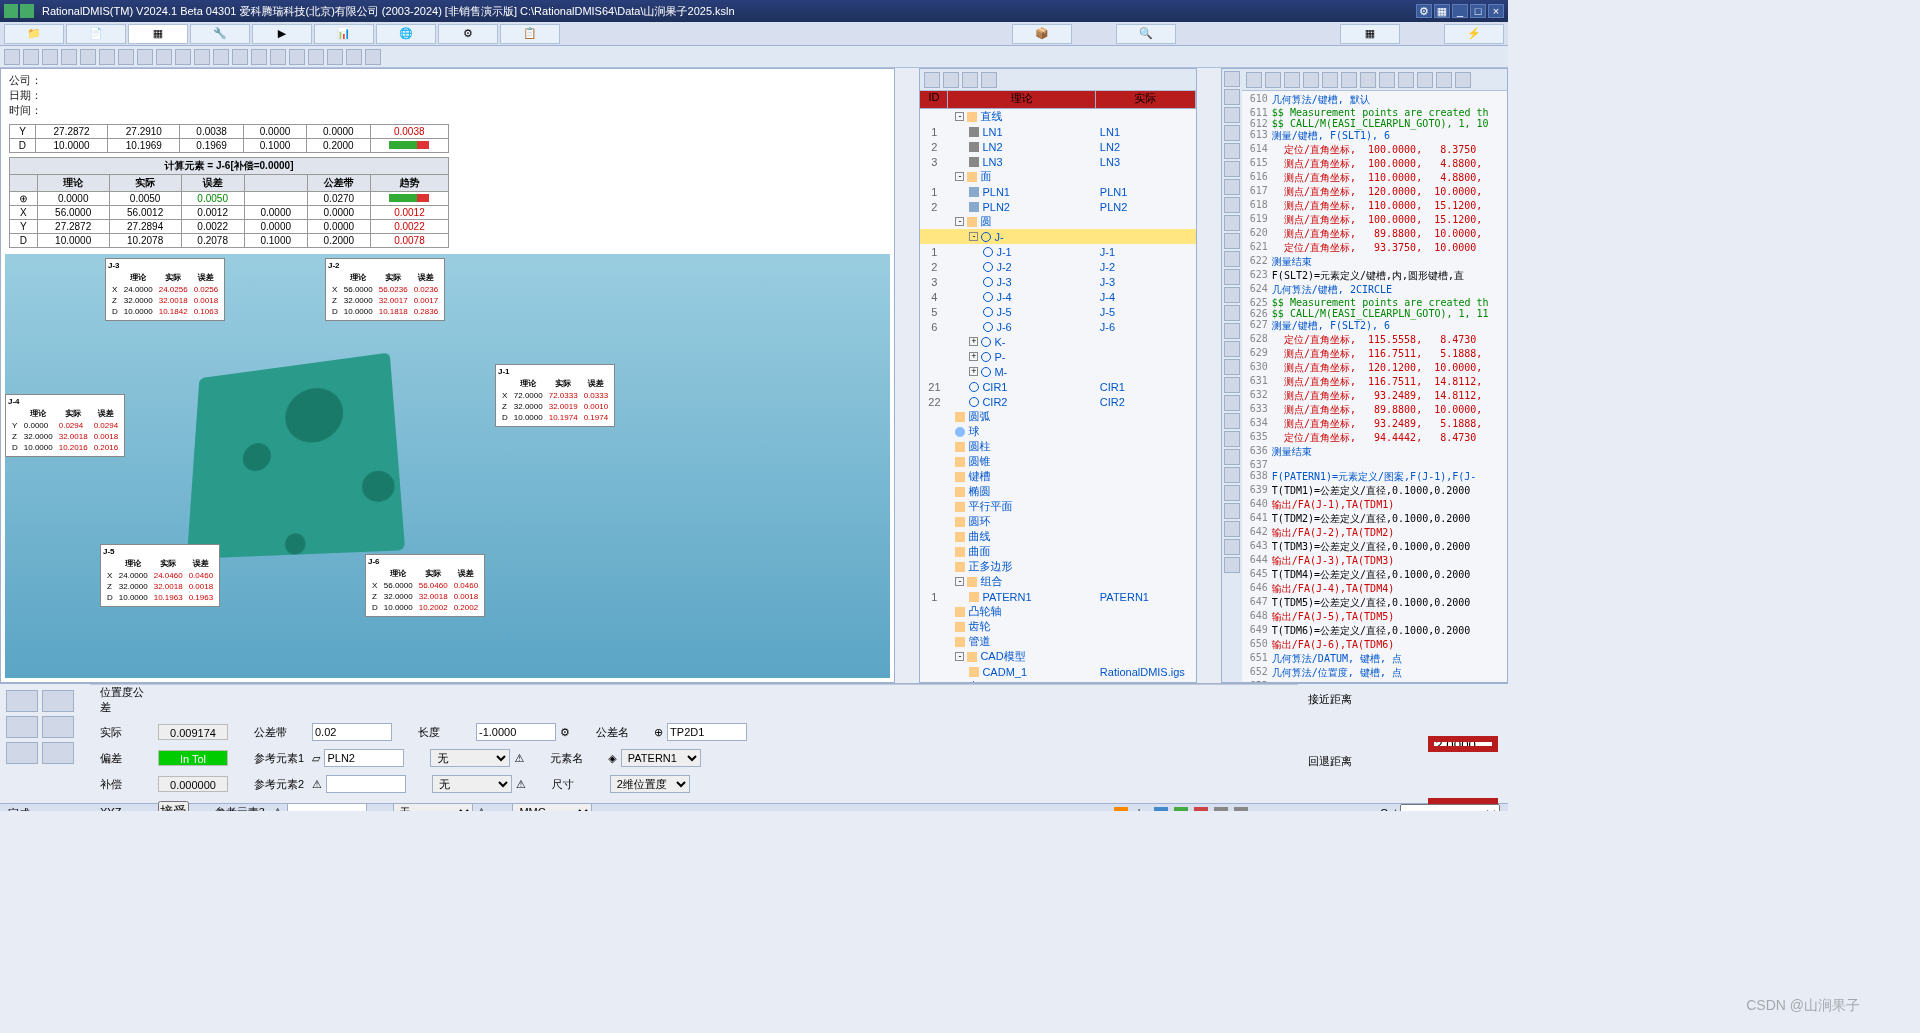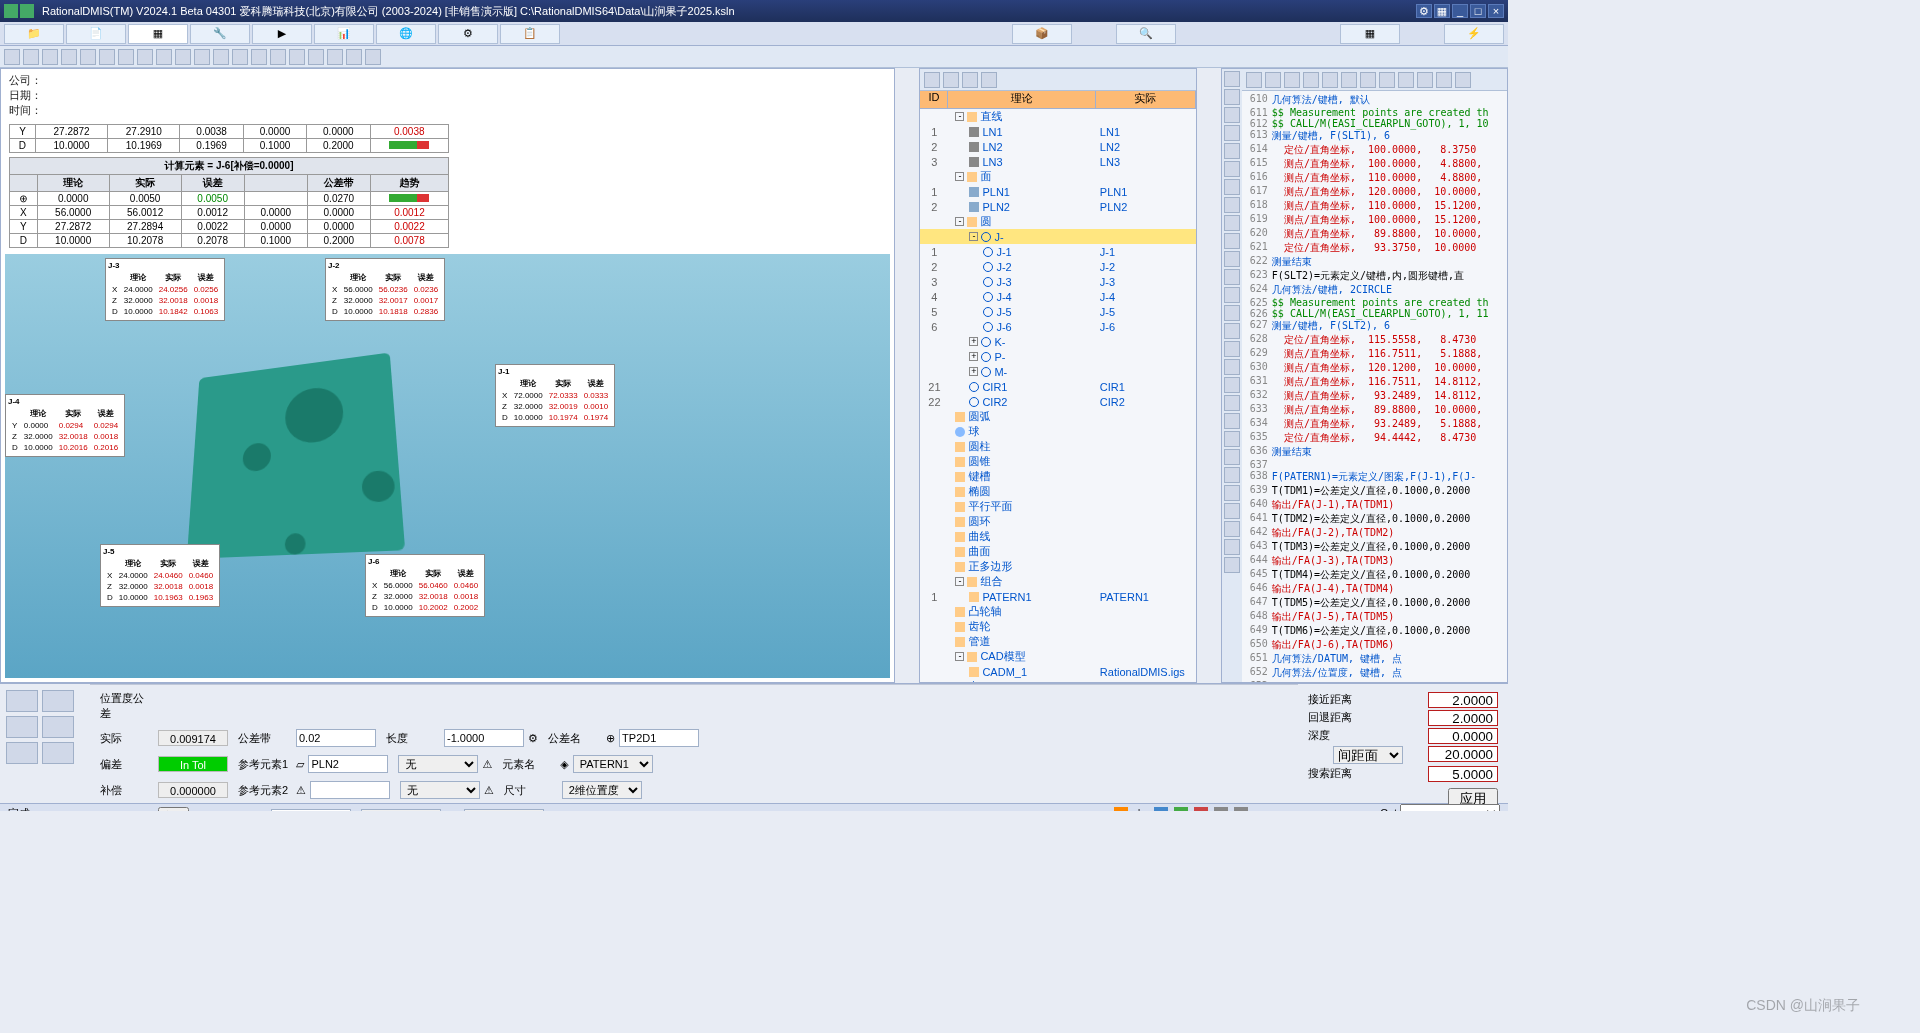--- a/index.html
+++ b/index.html
@@ -24,21 +24,21 @@
 .data-table th { background: #e0e4ec; }
 .data-table .bar { display:inline-block; width:40px; height:8px; background: linear-gradient(to right,#3a3 70%, #d33 70%); }
 .red { color: #c00; } .green { color: #080; } .blue { color: #05c; } .black { color: #000; }
 .el-title td { background: #e0e4ec; font-weight: bold; }
 .view3d { flex: 1; background: linear-gradient(#9acde0,#5ba5c5); position: relative; margin: 4px; }
 .view3d .part { position: absolute; left: 180px; top: 100px; width: 210px; height: 200px; background: #2a9a8a; border-radius: 6px; transform: perspective(500px) rotateX(20deg) rotateY(-15deg); }
 .view3d .part::before { content:""; position:absolute; top: 30px; left: 100px; width: 60px; height: 60px; border-radius: 50%; background: #1a7a6a; box-shadow: -60px 40px 0 -15px #1a7a6a, 60px 80px 0 -15px #1a7a6a, -20px 130px 0 -20px #1a7a6a; }
 .callout { position: absolute; background: #fff; border: 1px solid #888; font-size: 8px; padding: 2px; }
 .callout table td { padding: 0 2px; }
 .feat-panel { width: 285px; background: #f4f6fa; border: 1px solid #a0b0d0; display: flex; flex-direction: column; }
-.feat-hdr { display: flex; height: 18px; background: #fdba74; border-bottom: 1px solid #a0b0d0; font-size: 11px; }
+.feat-hdr { display: flex; height: 18px; background: #b91c1c; border-bottom: 1px solid #a0b0d0; font-size: 11px; }
 .feat-hdr div { flex: 1; text-align: center; border-right: 1px solid #a0b0d0; }
 .feat-tree { flex: 1; overflow: auto; font-size: 11px; }
 .tree-row { display: flex; height: 15px; align-items: center; }
 .tree-row.sel { background: #ffe680; }
 .tree-row .id { width: 28px; text-align: center; color: #666; }
 .tree-row .lbl { flex: 1; padding-left: 4px; display: flex; align-items: center; gap: 3px; }
 .tree-row .act { width: 100px; color: #05c; padding-left: 4px; }
 .exp { width: 9px; height: 9px; border: 1px solid #888; text-align: center; line-height: 7px; font-size: 9px; display: inline-block; }
 .ico { width: 10px; height: 10px; display: inline-block; }
 .ico.line { background: #888; } .ico.plane { background: #8ac; } .ico.circ { border: 1px solid #05c; border-radius: 50%; }
@@ -52,29 +52,29 @@
 .code-body .no { width: 28px; color: #888; text-align: right; padding-right: 4px; }
 .code-body .tx { flex: 1; }
 .bottom { height: 120px; background: #e8ecf4; border-top: 1px solid #a0b0d0; display: flex; }
 .btm-left { width: 90px; display: flex; flex-wrap: wrap; gap: 4px; padding: 6px; align-content: flex-start; }
 .btm-left span { width: 32px; height: 22px; background: #d0d8e8; border: 1px solid #a0b0c8; }
 .shapebar { height: 24px; display: flex; align-items: center; gap: 4px; padding: 0 6px; border-bottom: 1px solid #c0c8d8; overflow: hidden; }
 .shapebar span { width: 18px; height: 18px; border: 1px solid #888; border-radius: 50%; }
 .shapebar span.sq { border-radius: 0; }
 .shapebar span.sel { background: #fc8; border-color: #c80; }
 .form-area { flex: 1; display: flex; flex-direction: column; }
-.form-grid { display: flex; flex-wrap: wrap; gap: 4px 10px; padding: 6px 10px; align-content: flex-start; font-size: 11px; }
+.form-grid { display: flex; flex-wrap: wrap; gap: 4px 26px; padding: 0 10px; align-content: flex-start; font-size: 11px; }
 .fg-item { display: flex; align-items: center; gap: 4px; }
 .fg-item label { width: 54px; }
 .fg-item input, .fg-item select { width: 80px; height: 18px; border: 1px solid #a0b0c8; font-size: 11px; padding: 0 2px; }
 .fg-item .ro { background: #eee; width: 70px; height: 16px; border: 1px solid #bbb; display: inline-block; text-align: center; line-height: 16px; }
 .fg-item .intol { background: #0c0; color: #fff; }
 .btm-right { width: 210px; padding: 6px 10px; font-size: 11px; }
 .btm-right .row { display: flex; justify-content: space-between; margin: 2px 0; }
-.btm-right input { width: 70px; height: 16px; border: 1px solid #b91c1c; text-align: right; padding-right: 4px; }
+.btm-right input { width: 70px; height: 16px; border: 6px solid #b91c1c; text-align: right; padding-right: 16px; margin-top: 44px; }
 .btm-right select { width: 70px; height: 18px; border: 1px solid #a0b0c8; }
 .btm-right button { float: right; width: 50px; height: 20px; margin-top: 4px; }
 .status { height: 20px; background: #d8e0f0; border-top: 1px solid #a0b0d0; display: flex; align-items: center; padding: 0 8px; font-size: 11px; justify-content: space-between; }
 .status .right { display: flex; gap: 6px; align-items: center; }
 .status .right span { width: 14px; height: 14px; }
 .watermark { position: absolute; bottom: 18px; right: 60px; color: rgba(0,0,0,.3); font-size: 14px; }
 </style>
 </head>
 <body>
 

